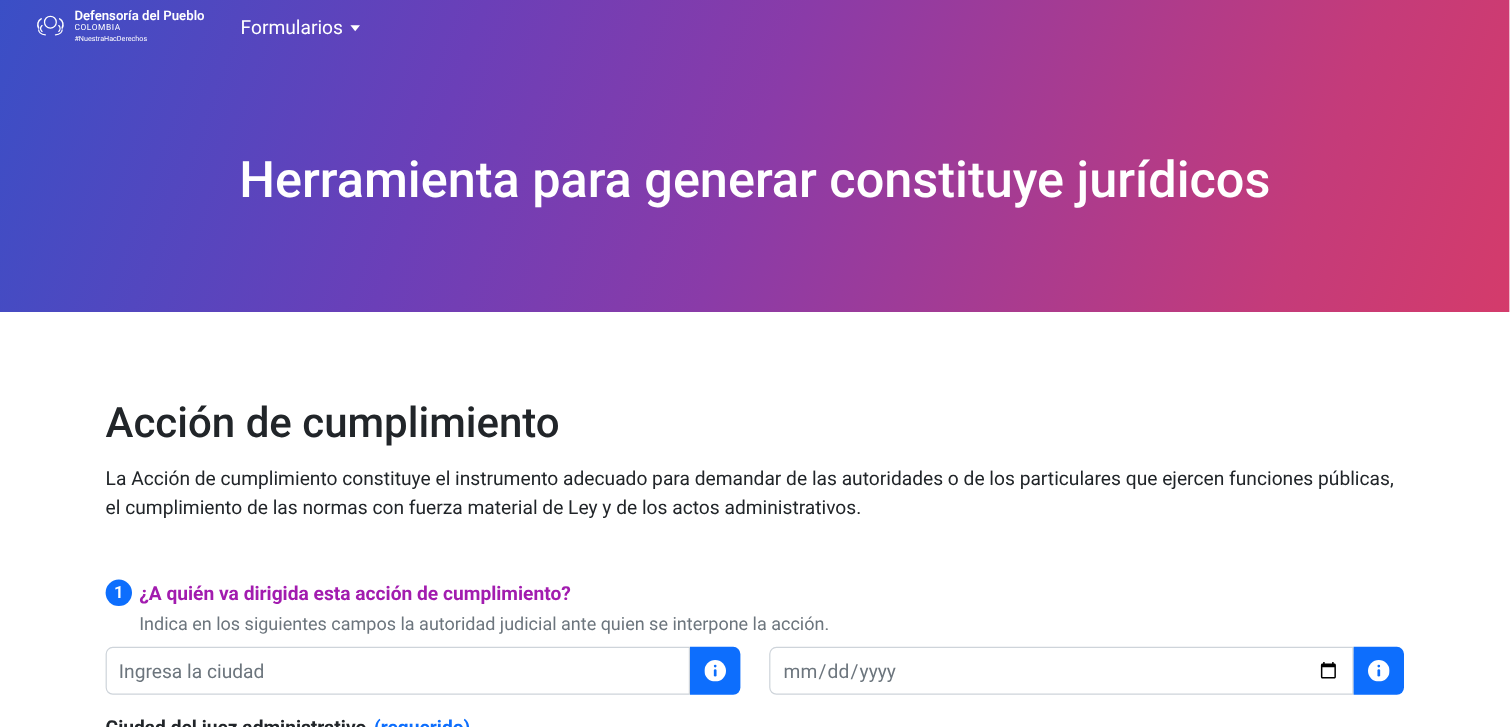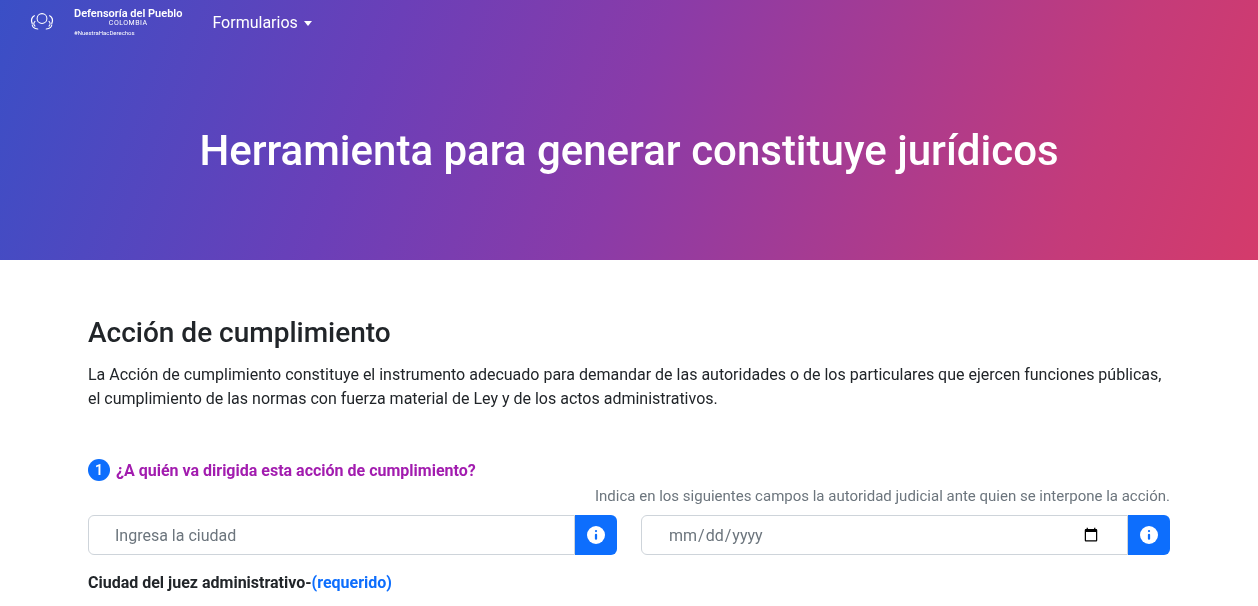--- a/index.html
+++ b/index.html
@@ -19,41 +19,40 @@
     }
     .navbar {
       display: flex;
       align-items: center;
       padding: 8px 28px;
       gap: 30px;
     }
     .logo {
       display: flex;
       align-items: center;
-      gap: 18px;
+      gap: 6px;
       color: #fff;
       font-size: 10px;
       line-height: 1.1;
     }
     .logo-icon {
       width: 28px;
       height: 24px;
     }
     .logo-text {
       display: flex;
       flex-direction: column;
     }
     .logo-main {
       font-size: 11px;
       font-weight: 600;
     }
     .logo-sub {
       font-size: 7px;
       letter-spacing: 0.5px;
-      text-align: center;
     }
     .logo-tag {
       font-size: 6px;
       margin-top: 2px;
     }
     .nav-dropdown {
       color: #fff;
       font-size: 16px;
       display: flex;
       align-items: center;
@@ -73,24 +72,25 @@
       color: #fff;
       font-size: 42px;
       font-weight: 500;
       margin-top: 82px;
       padding: 0 20px;
     }
     .content {
       padding: 56px 88px 20px 88px;
     }
     .form-title {
-      font-size: 28px;
+      font-size: 35px;
       font-weight: 500;
       color: #212529;
       margin-bottom: 14px;
+      margin-top: 16px;
     }
     .form-description {
       font-size: 16px;
       color: #212529;
       line-height: 1.5;
       margin-bottom: 48px;
     }
     .step-header {
       display: flex;
       align-items: center;
@@ -113,21 +113,20 @@
     .step-title {
       color: #a21caf;
       font-size: 16px;
       font-weight: 700;
     }
     .step-subtitle {
       font-size: 15px;
       color: #6c757d;
       margin-left: 28px;
       margin-bottom: 10px;
-      text-align: right;
     }
     .form-row {
       display: flex;
       gap: 24px;
     }
     .form-col {
       flex: 1;
     }
     .field-label {
       font-weight: 700;
@@ -139,21 +138,21 @@
     .required-tag {
       color: #0d6efd;
       font-weight: 700;
     }
     .input-group {
       display: flex;
       width: 100%;
     }
     .text-input, .date-input {
       flex: 1;
-      padding: 8px 26px;
+      padding: 8px 10px;
       font-size: 16px;
       border: 1px solid #ced4da;
       border-radius: 6px 0 0 6px;
       color: #495057;
       font-family: inherit;
       height: 40px;
     }
     .text-input::placeholder {
       color: #6c757d;
     }

